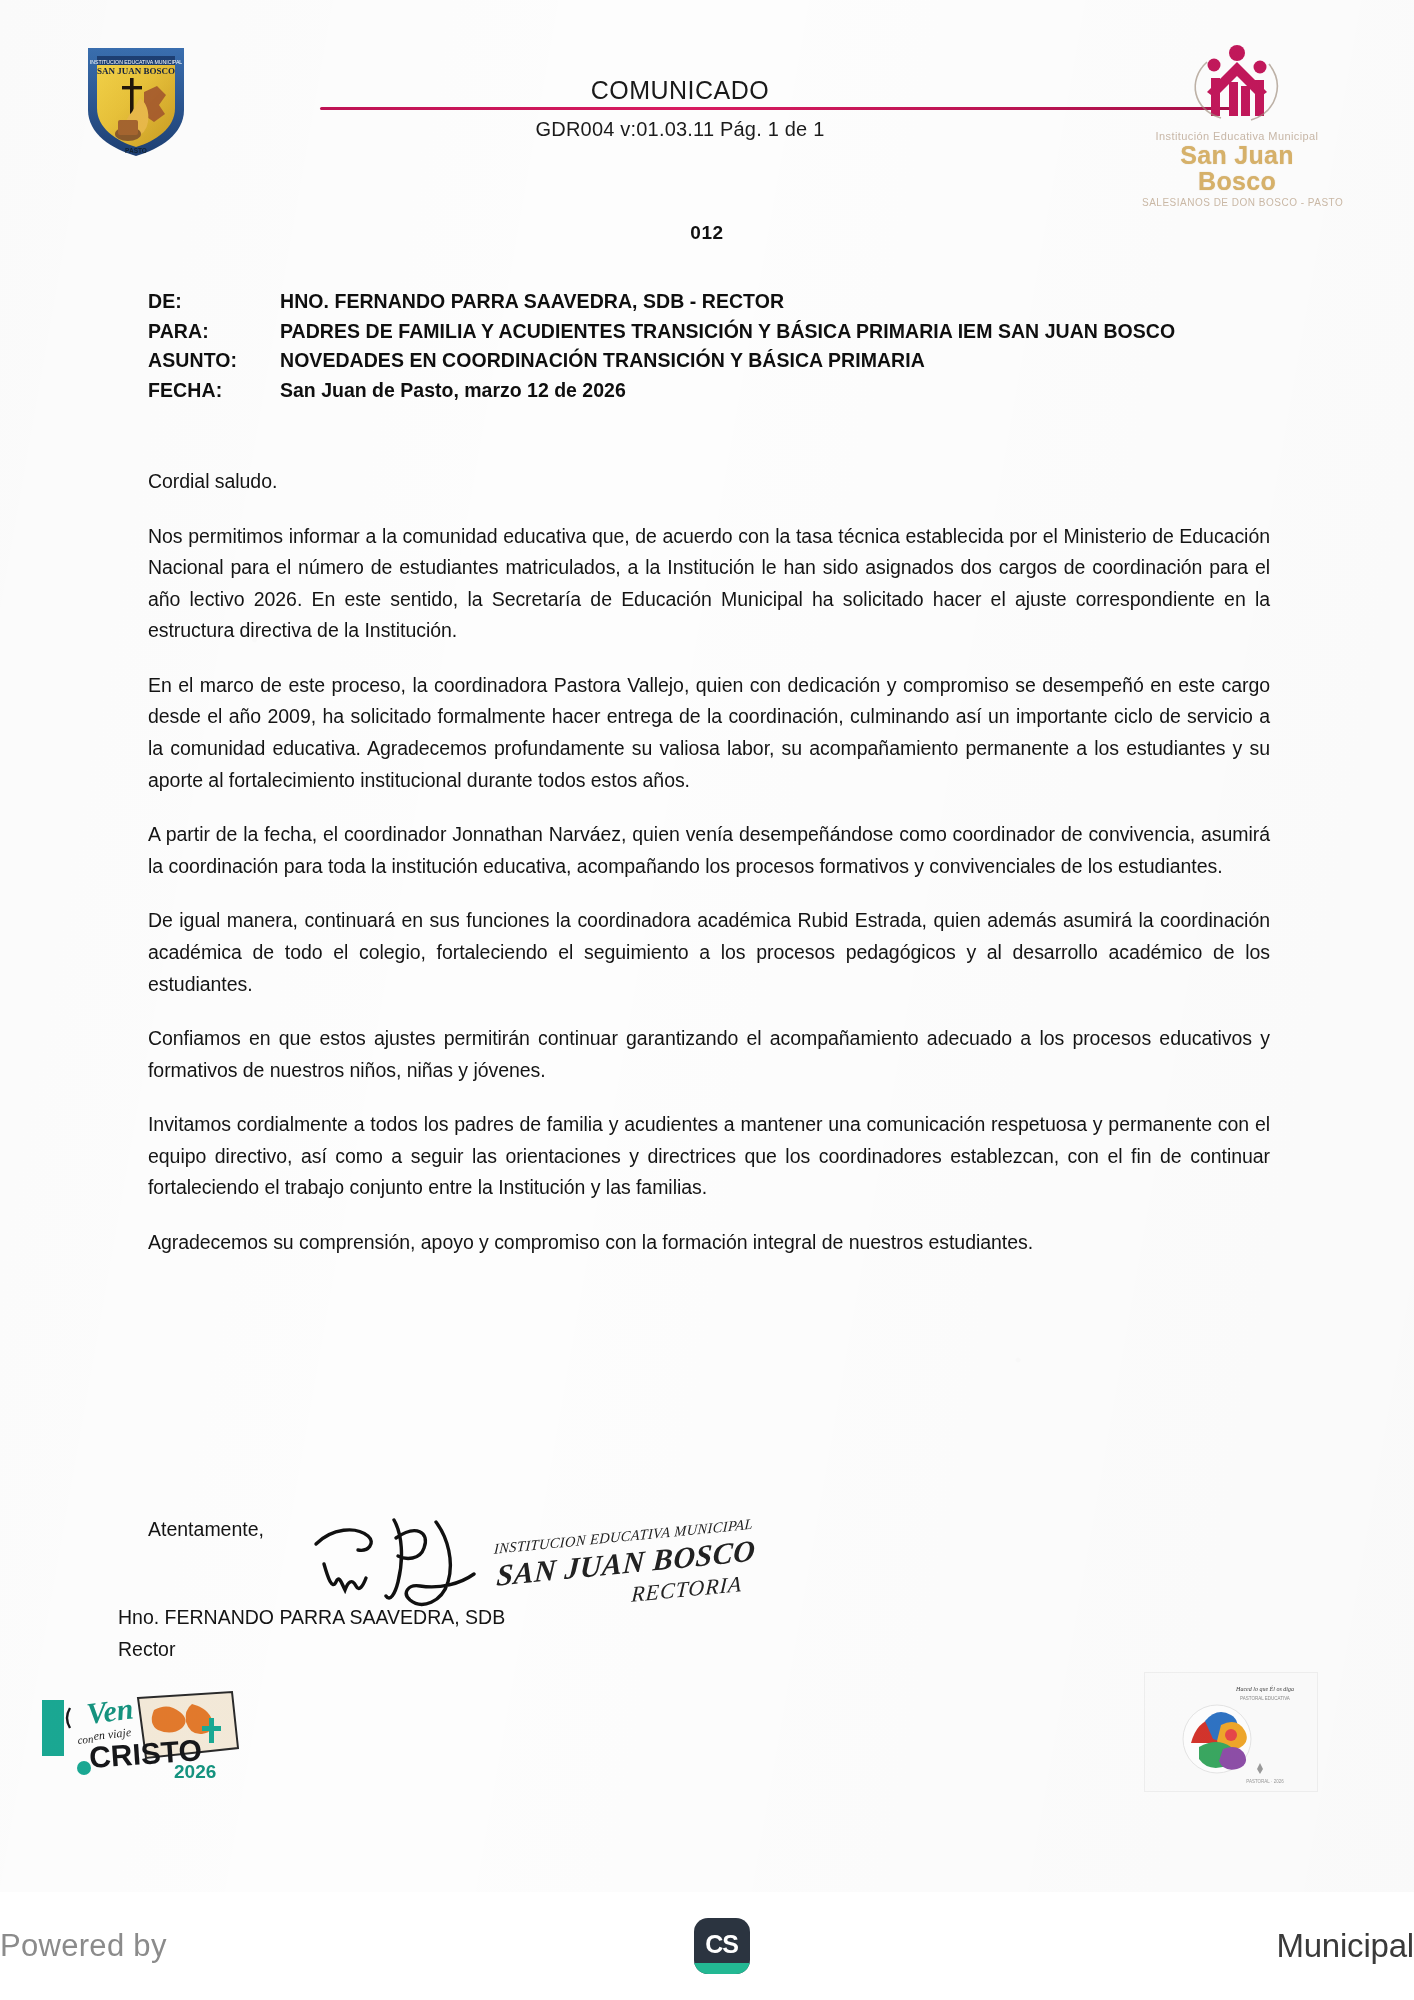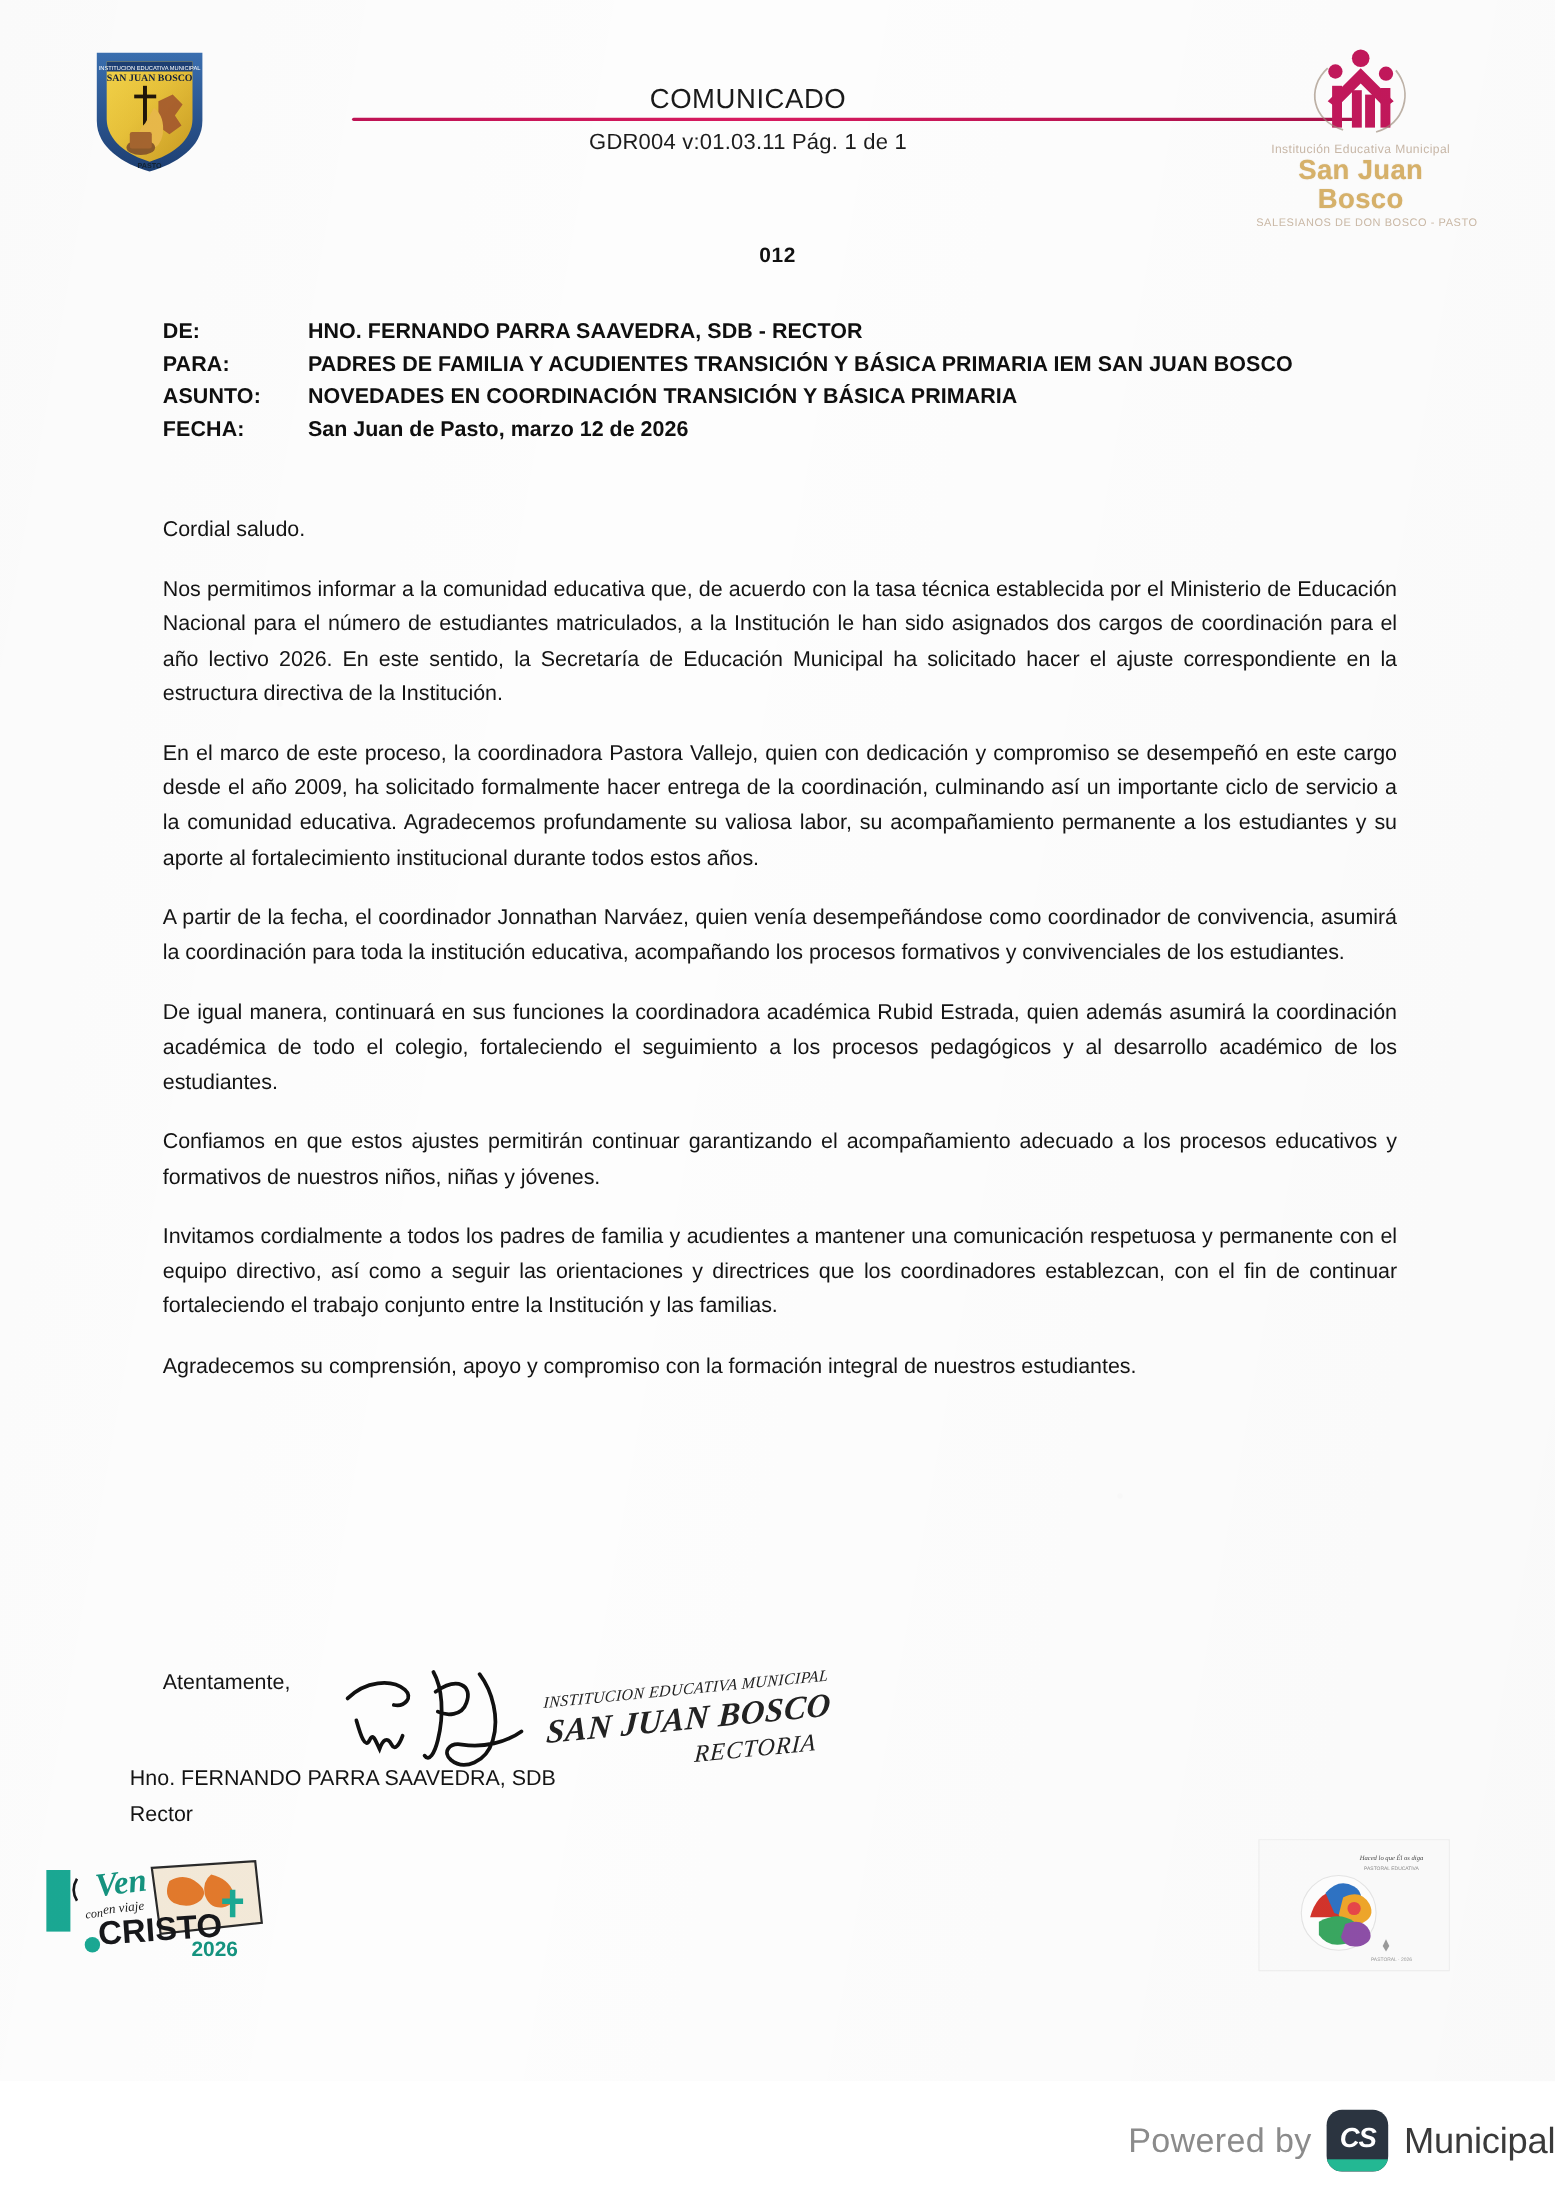--- a/index.html
+++ b/index.html
@@ -269,21 +269,21 @@
 
   
   .camscanner {
     position: absolute;
     left: 0; right: 0;
     bottom: 0;
     height: 108px;
     background: #ffffff;
     display: flex;
     align-items: center;
-    justify-content: flex-end;
+    justify-content: space-between;
     gap: 14px;
   }
   .cs-powered {
     font-size: 31px;
     color: #8b8b8b;
     letter-spacing: 0.3px;
   }
   .cs-badge {
     width: 56px;
     height: 56px;
@@ -303,21 +303,20 @@
     background: #23b893;
   }
   .cs-badge-text {
     font-size: 25px;
     font-weight: bold;
     color: #ffffff;
     letter-spacing: -1px;
     position: relative;
     z-index: 2;
     margin-bottom: 4px;
-    font-style: italic;
   }
   .cs-word {
     font-size: 33px;
     color: #3a3a3a;
     letter-spacing: -0.2px;
   }
 </style>
 </head>
 <body>
 

